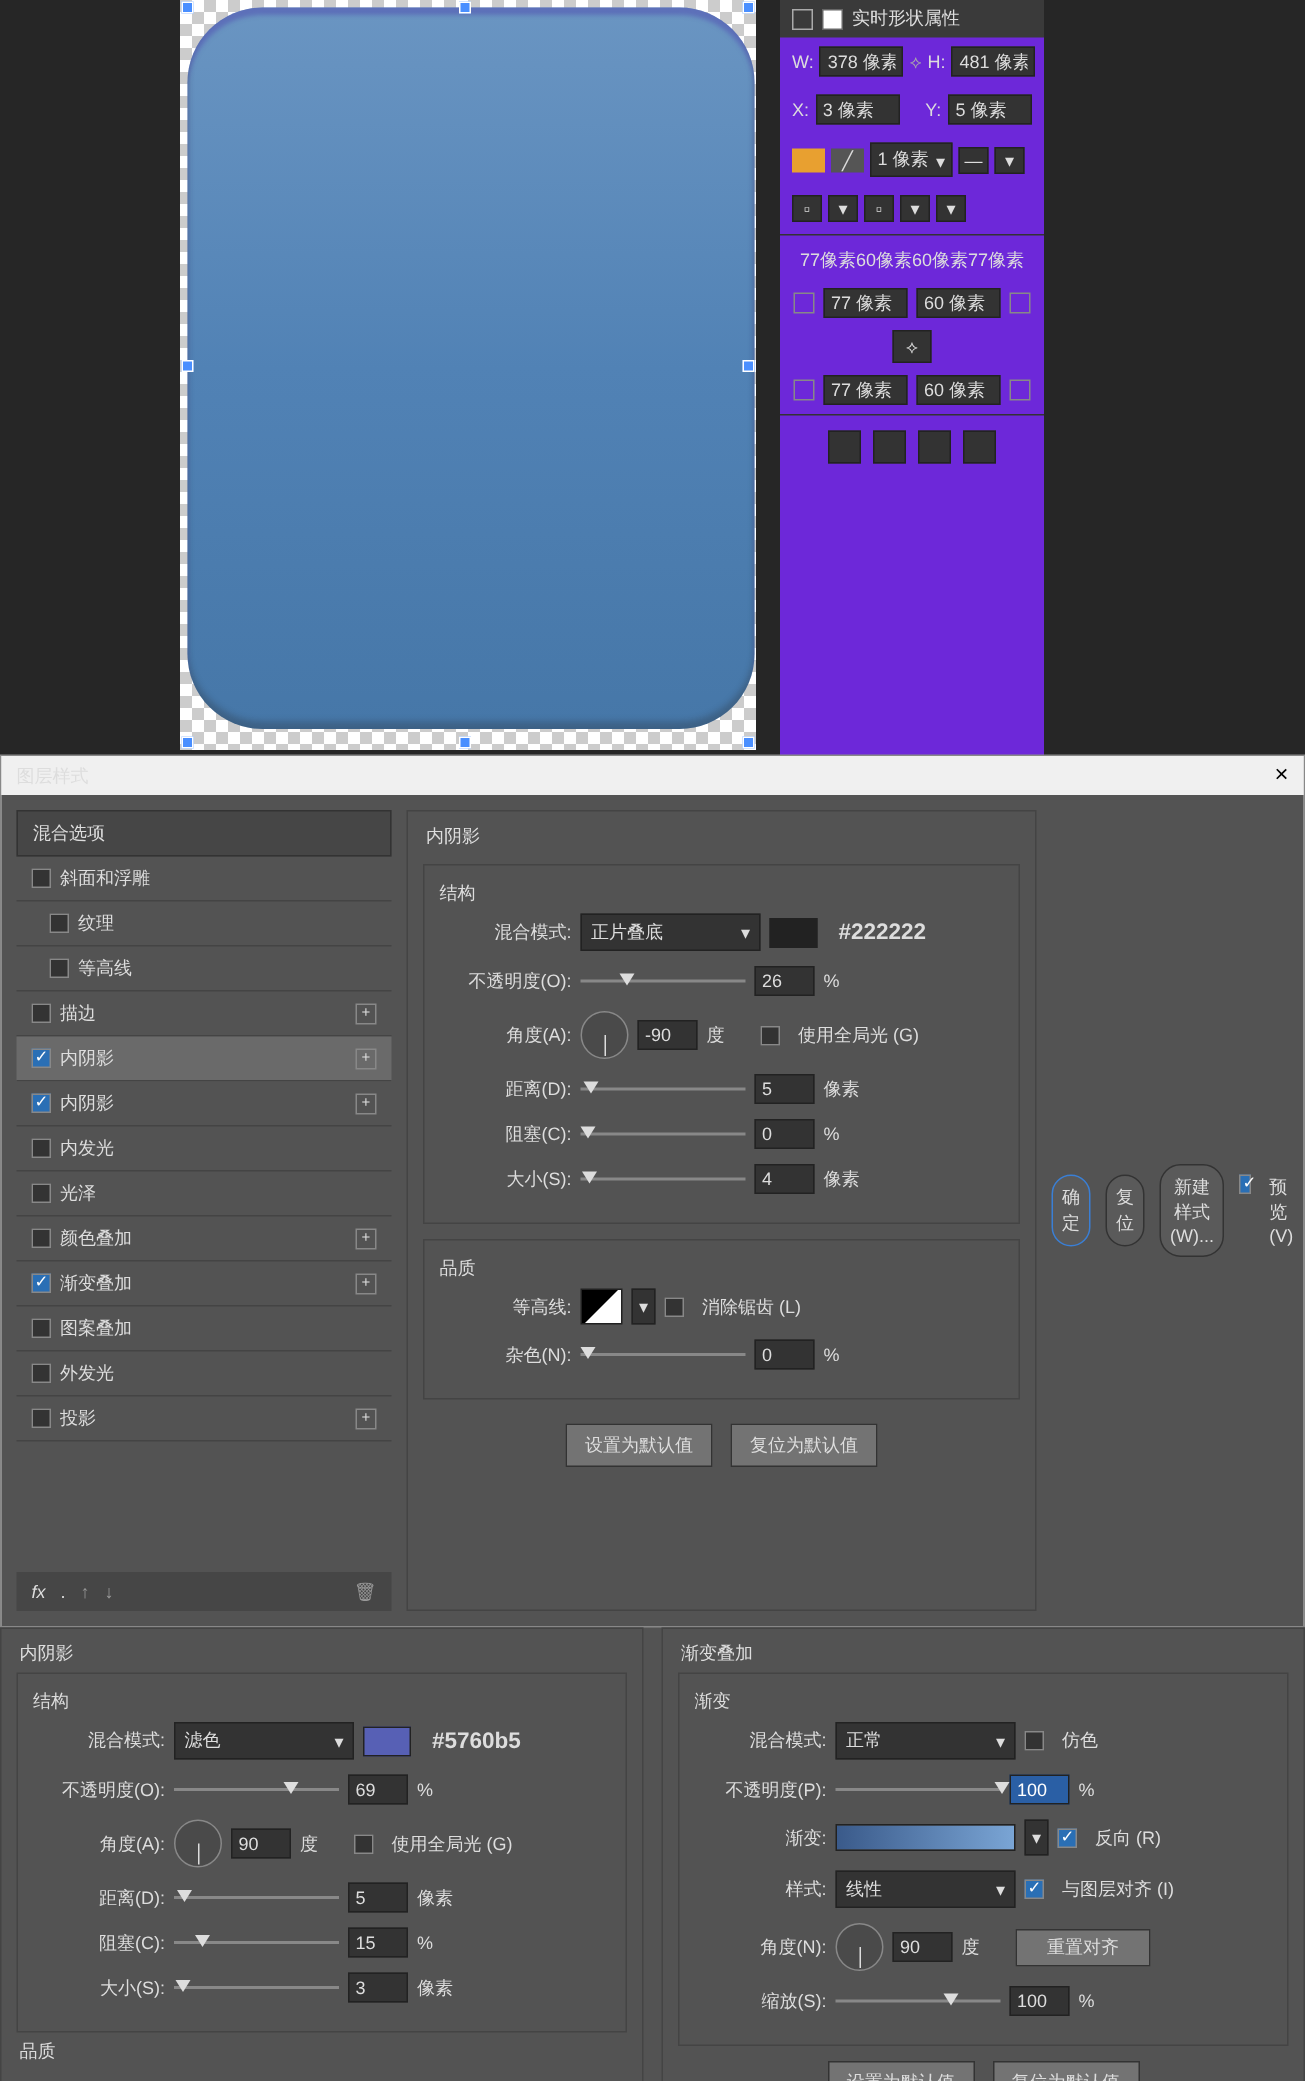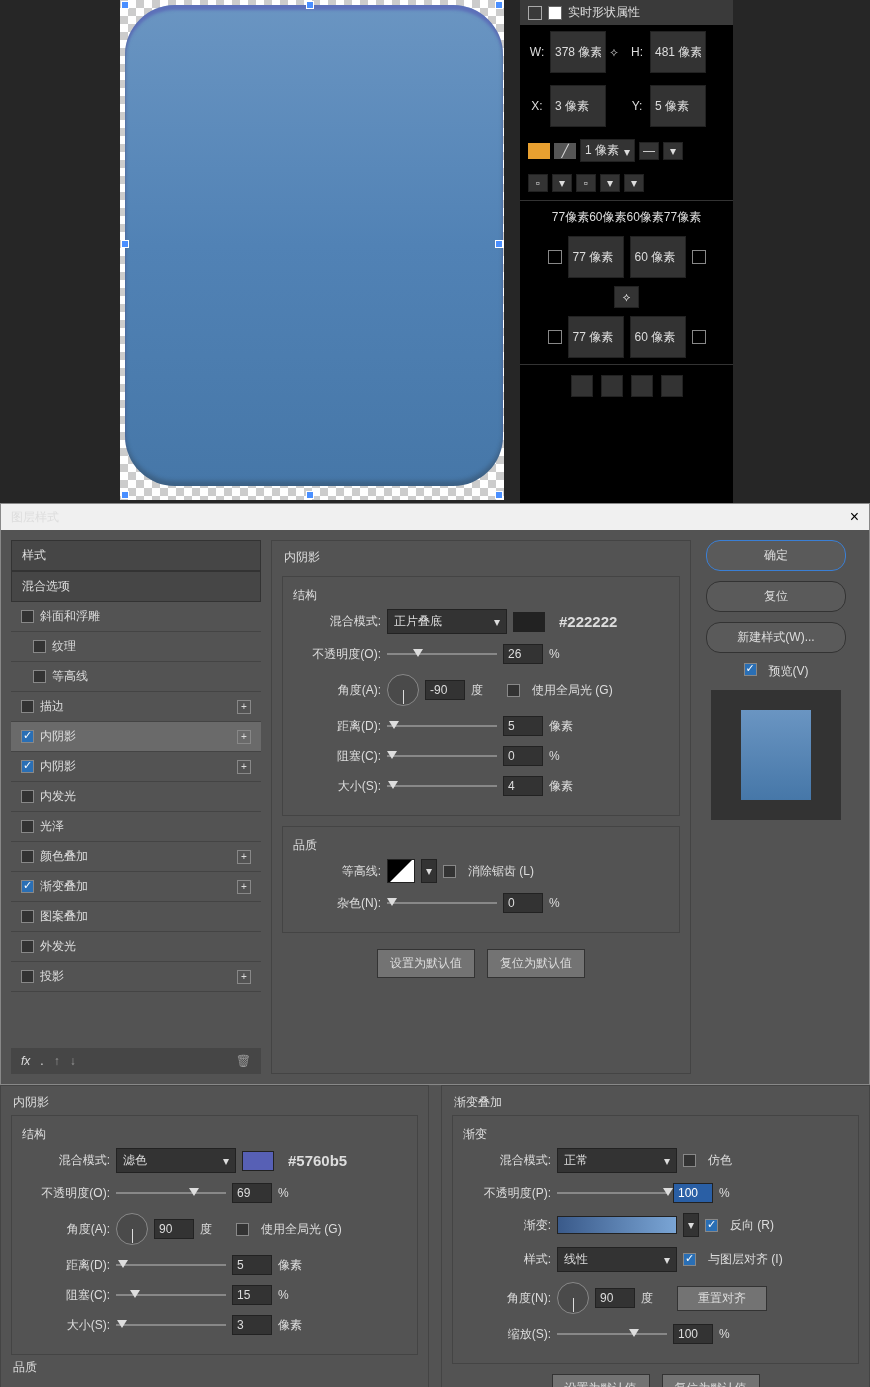--- a/index.html
+++ b/index.html
@@ -6,27 +6,27 @@
 body{background:#262626;width:870px}
 .top-section{display:flex;height:503px;background:#262626}
 .canvas-area{width:520px;height:503px;position:relative;background:#262626}
 .checker{position:absolute;left:120px;top:0;width:384px;height:500px;background-image:repeating-conic-gradient(#fff 0 25%,#ccc 0 50%);background-size:16px 16px}
 .shape{position:absolute;left:5px;top:5px;width:378px;height:481px;background:linear-gradient(180deg,#6a95c2 0%,#5182b5 50%,#4677a8 100%);border-radius:50px;box-shadow:inset 0 -5px 4px rgba(34,34,34,0.26),inset 0 5px 3px rgba(87,96,181,0.69)}
 .handle{position:absolute;width:8px;height:8px;background:#4a8fff;border:1px solid #fff}
 .h1{left:1px;top:1px}.h2{left:186px;top:1px}.h3{right:1px;top:1px}
 .h4{left:1px;top:240px}.h5{right:1px;top:240px}
 .h6{left:1px;bottom:1px}.h7{left:186px;bottom:1px}.h8{right:1px;bottom:1px}
 
-.props{width:213px;background:#000000;padding:0}
+.props{width:176px;background:#6d28d9;padding:0}
 .phead{display:flex;align-items:center;gap:6px;padding:4px 8px;background:#3a3a3a}
 .picon{width:14px;height:14px;border:1px solid #aaa}
 .picon2{width:14px;height:14px;background:#fff;border:1px solid #666;display:inline-block}
 .prow{display:flex;align-items:center;gap:4px;padding:6px 8px}
 .plabel{width:18px;text-align:center}
-.pinput{background:#333;border:1px solid #222;padding:13px 4px;width:56px;color:#ddd}
+.pinput{background:#333;border:1px solid #222;padding:2px 4px;width:56px;color:#ddd}
 .link{width:14px;height:14px;color:#aaa}
 .swatch{width:22px;height:16px;background:#e8a030}
 .swatch2{width:22px;height:16px;background:#555;display:flex;align-items:center;justify-content:center}
 .dd{background:#333;border:1px solid #222;padding:2px 4px;width:55px;display:flex;align-items:flex-end;justify-content:space-between}
 .dd2{background:#333;border:1px solid #222;width:20px;height:18px;display:flex;align-items:center;justify-content:center}
 .divider{border-top:1px solid #333;margin:2px 0}
 .corners{text-align:center;padding:6px}
 .crow{display:flex;align-items:center;justify-content:center;gap:6px;padding:4px}
 .csq{width:14px;height:14px;border:1px solid #888}
 .linkbtn{background:#333;border:1px solid #222;padding:3px 8px;display:inline-block}
@@ -64,21 +64,21 @@
 .sliderknob{position:absolute;top:2px;width:0;height:0;border-left:5px solid transparent;border-right:5px solid transparent;border-top:8px solid #ddd}
 .numin{background:#333;border:1px solid #222;padding:2px 4px;width:40px;color:#ddd;text-align:left}
 .unit{width:30px}
 .angle{width:32px;height:32px;border:1px solid #888;border-radius:50%;position:relative;background:#4a4a4a}
 .angle::after{content:"";position:absolute;left:50%;top:50%;width:1px;height:14px;background:#ddd;transform-origin:top}
 .contour{width:28px;height:24px;background:linear-gradient(135deg,#000 49%,#fff 51%);border:1px solid #222}
 .ddarrow{width:16px;height:24px;background:#333;border:1px solid #222;display:flex;align-items:center;justify-content:center}
 .btn{background:#737373;border:1px solid #333;padding:5px 12px;cursor:pointer}
 .btnrow{display:flex;gap:12px;justify-content:center;padding:6px}
 
-.rightcol{width:150px;display:flex;flex-direction:column;gap:10px;align-items:center}
+.rightcol{width:150px;display:flex;flex-direction:row;gap:10px;align-items:center}
 .rbtn{width:140px;padding:6px;text-align:center;background:#5a5a5a;border:1px solid #333;border-radius:14px;cursor:pointer}
 .rbtn.primary{border:1px solid #3a7fd5}
 .preview{width:130px;height:130px;background:#333;display:flex;align-items:center;justify-content:center}
 .previewsq{width:70px;height:90px;background:linear-gradient(180deg,#6a95c2,#4677a8)}
 
 .bottom{display:flex;gap:12px;padding:0;background:#535353}
 .bpanel{flex:1;border:1px solid #444;padding:0 0 6px 0;background:#535353}
 .gradbar{width:120px;height:18px;background:linear-gradient(90deg,#3a5a8a,#7aa5d5);border:1px solid #222}
 .colorbox2{width:32px;height:20px;background:#5760b5;border:1px solid #222}
 </style>
@@ -165,21 +165,20 @@
   <div style="flex:1;background:#262626"></div>
 </div>
 
 <div class="dialog">
   <div class="titlebar">
     <span>图层样式</span>
     <span class="closex">×</span>
   </div>
   <div class="dbody">
     <div class="leftcol">
-      <div class="lhead">样式</div>
       <div class="lhead">混合选项</div>
       <div id="style-items">
           <div class="lrow">
             <span><span class="cb"></span><span>斜面和浮雕</span></span>
           </div>
           <div class="lrow indent">
             <span><span class="cb"></span><span>纹理</span></span>
           </div>
           <div class="lrow indent">
             <span><span class="cb"></span><span>等高线</span></span>

